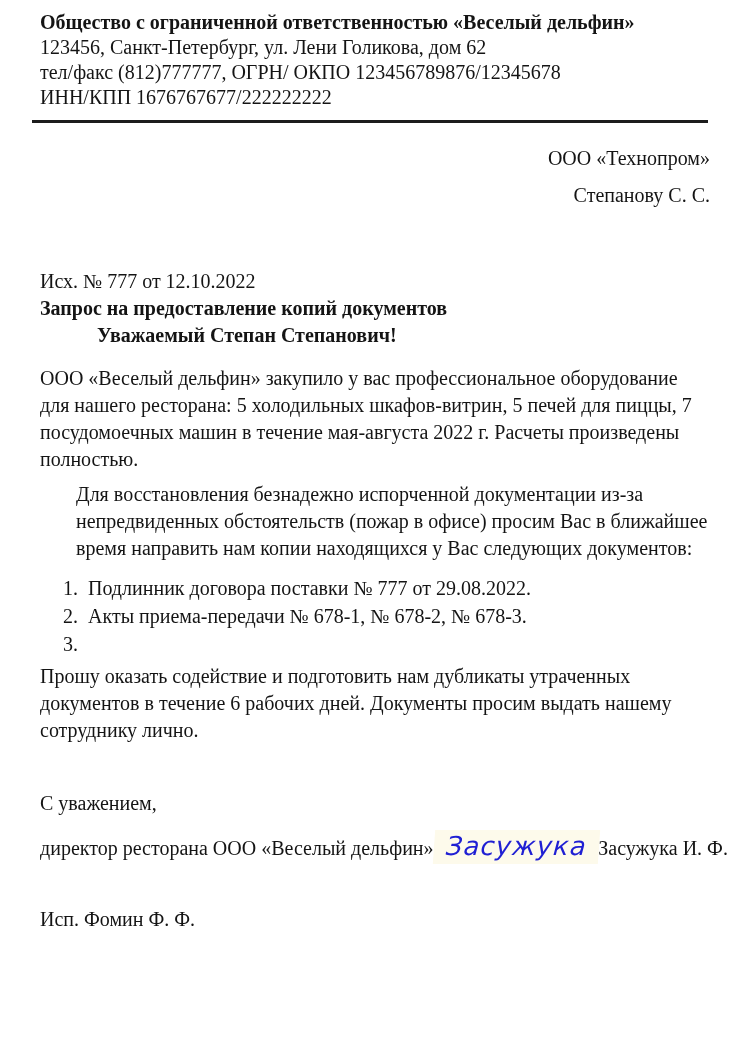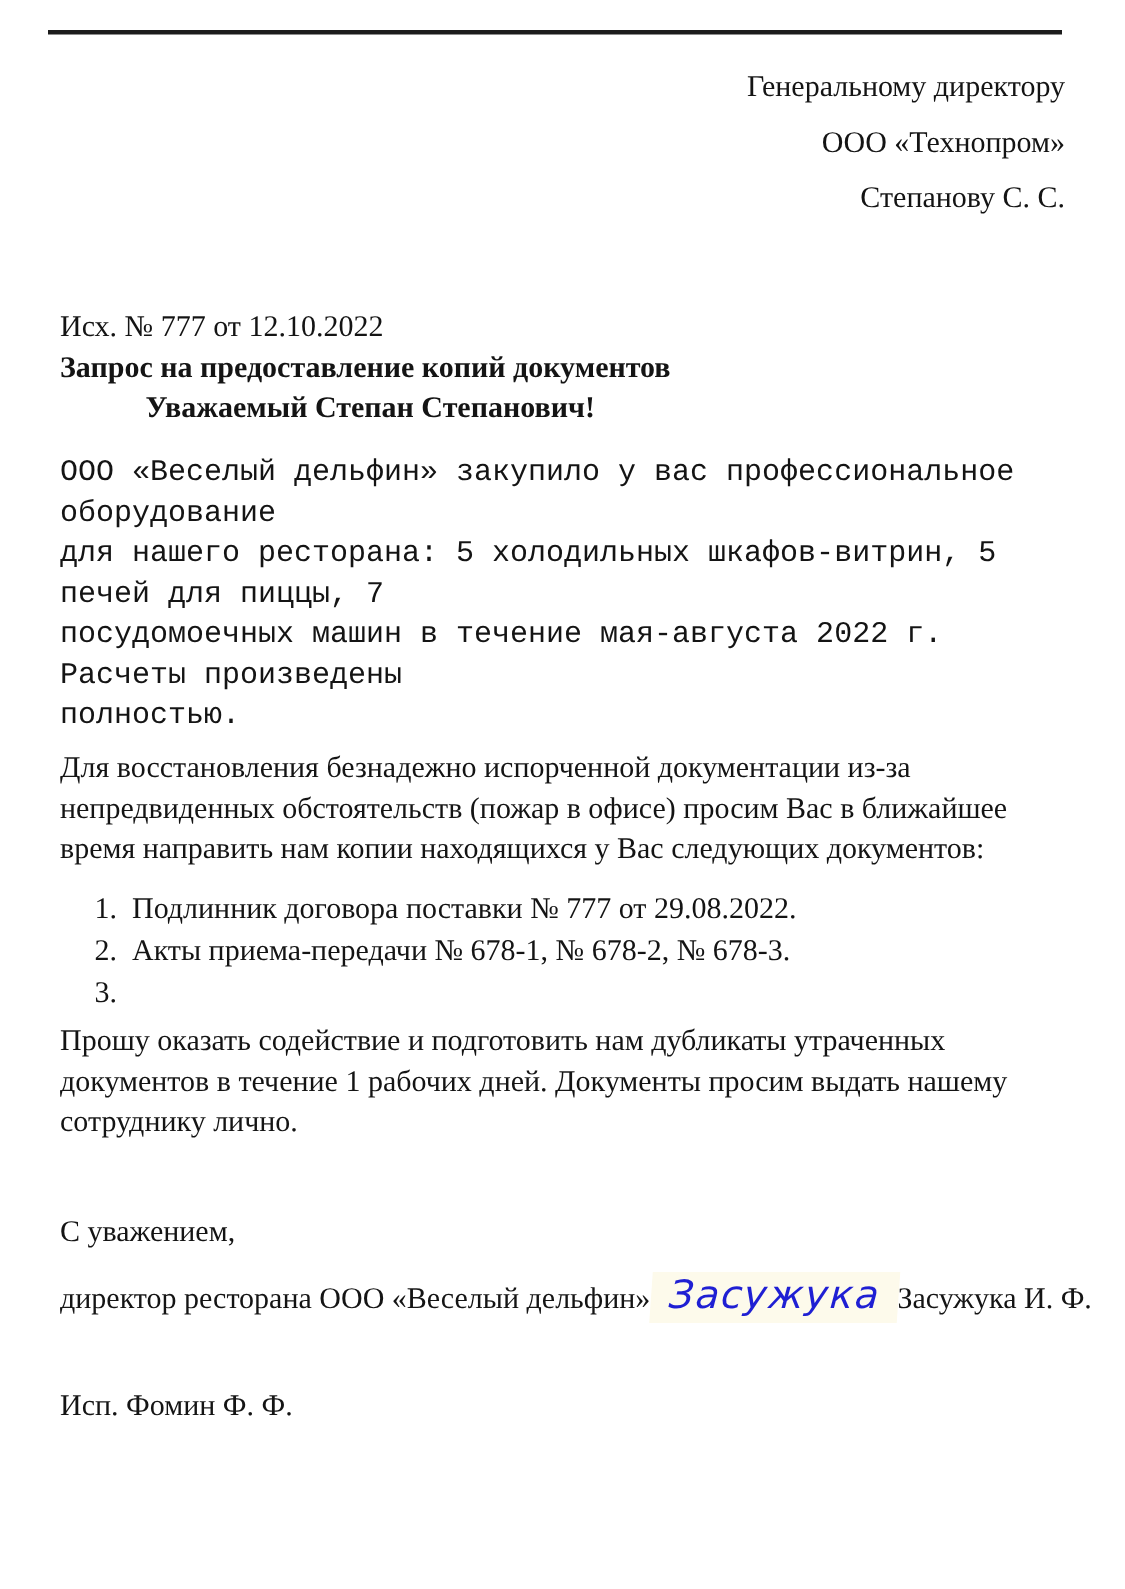--- a/index.html
+++ b/index.html
@@ -31,22 +31,22 @@
     text-align: right;
     line-height: 37px;
   }
   .recipient div { white-space: nowrap; }
   
   .ref { margin-top: 54px; line-height: 27px; }
   .subject { line-height: 27px; font-weight: bold; }
   .salutation { line-height: 27px; font-weight: bold; padding-left: 57px; }
   
   .para { line-height: 27px; white-space: pre-line; }
-  .p1 { margin-top: 16px; font-family: Liberation Mono, monospace; }
-  .p2 { margin-top: 8px; }
+  .p1 { margin-top: 16px; }
+  .p2 { margin-top: 8px; margin-left: 36px; }
   .p3 { margin-top: 5px; }
   .doc-list { margin-top: 12px; line-height: 28px; padding-left: 23px; }
   .doc-list .item { display: flex; }
   .doc-list .num { width: 25px; flex: 0 0 25px; }
   .doc-list .txt { white-space: pre-line; }
   
   .regards { margin-top: 46px; line-height: 27px; }
   .sig-row {
     margin-top: 13px;
     display: flex;
@@ -69,24 +69,29 @@
   }
   .sig-name { white-space: nowrap; }
   
   .executor { margin-top: 44px; line-height: 23px; }
 </style>
 </head>
 <body>
 
 <div class="page">
 
+  <div class="letterhead">
+    <div class="company">Общество с ограниченной ответственностью «Веселый дельфин»</div>
+    <div>123456, Санкт-Петербург, ул. Лени Голикова, дом 62</div>
+    <div>тел/факс (812)777777, ОГРН/ ОКПО 123456789876/12345678</div>
+    <div>ИНН/КПП 1676767677/222222222</div>
+  </div>
   <div class="lh-divider"></div>
 
   <div class="recipient">
-    <div>Генеральному директору</div>
     <div>ООО «Технопром»</div>
     <div>Степанову С. С.</div>
   </div>
 
   <div class="ref">Исх. № 777 от 12.10.2022</div>
   <div class="subject">Запрос на предоставление копий документов</div>
   <div class="salutation">Уважаемый Степан Степанович!</div>
 
   <div class="para p1">ООО «Веселый дельфин» закупило у вас профессиональное оборудование
 для нашего ресторана: 5 холодильных шкафов-витрин, 5 печей для пиццы, 7
@@ -104,21 +109,21 @@
     <div class="item">
       <span class="num">2.</span>
       <span class="txt">Акты приема-передачи № 678-1, № 678-2, № 678-3.</span>
     </div>
     <div class="item">
       <span class="num">3.</span>
     </div>
   </div>
 
   <div class="para p3">Прошу оказать содействие и подготовить нам дубликаты утраченных
-документов в течение 1 рабочих дней. Документы просим выдать нашему
+документов в течение 6 рабочих дней. Документы просим выдать нашему
 сотруднику лично.</div>
 
   <div class="regards">С уважением,</div>
 
   <div class="sig-row">
     <span class="sig-title">директор ресторана ООО «Веселый дельфин»</span>
     <span class="sig-script">Засужука</span>
     <span class="sig-name">Засужука И. Ф.</span>
   </div>
 

